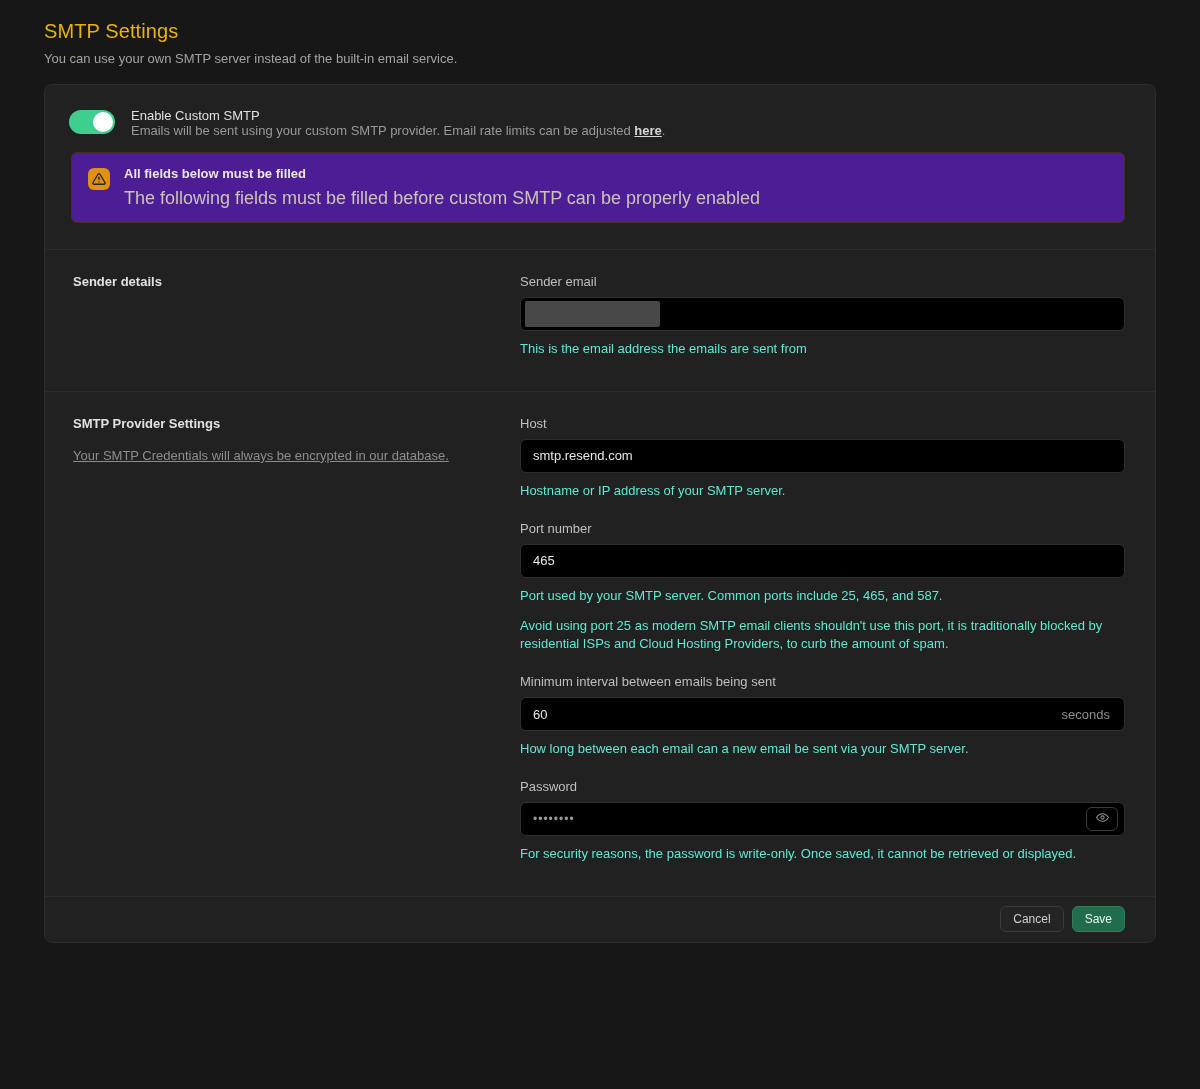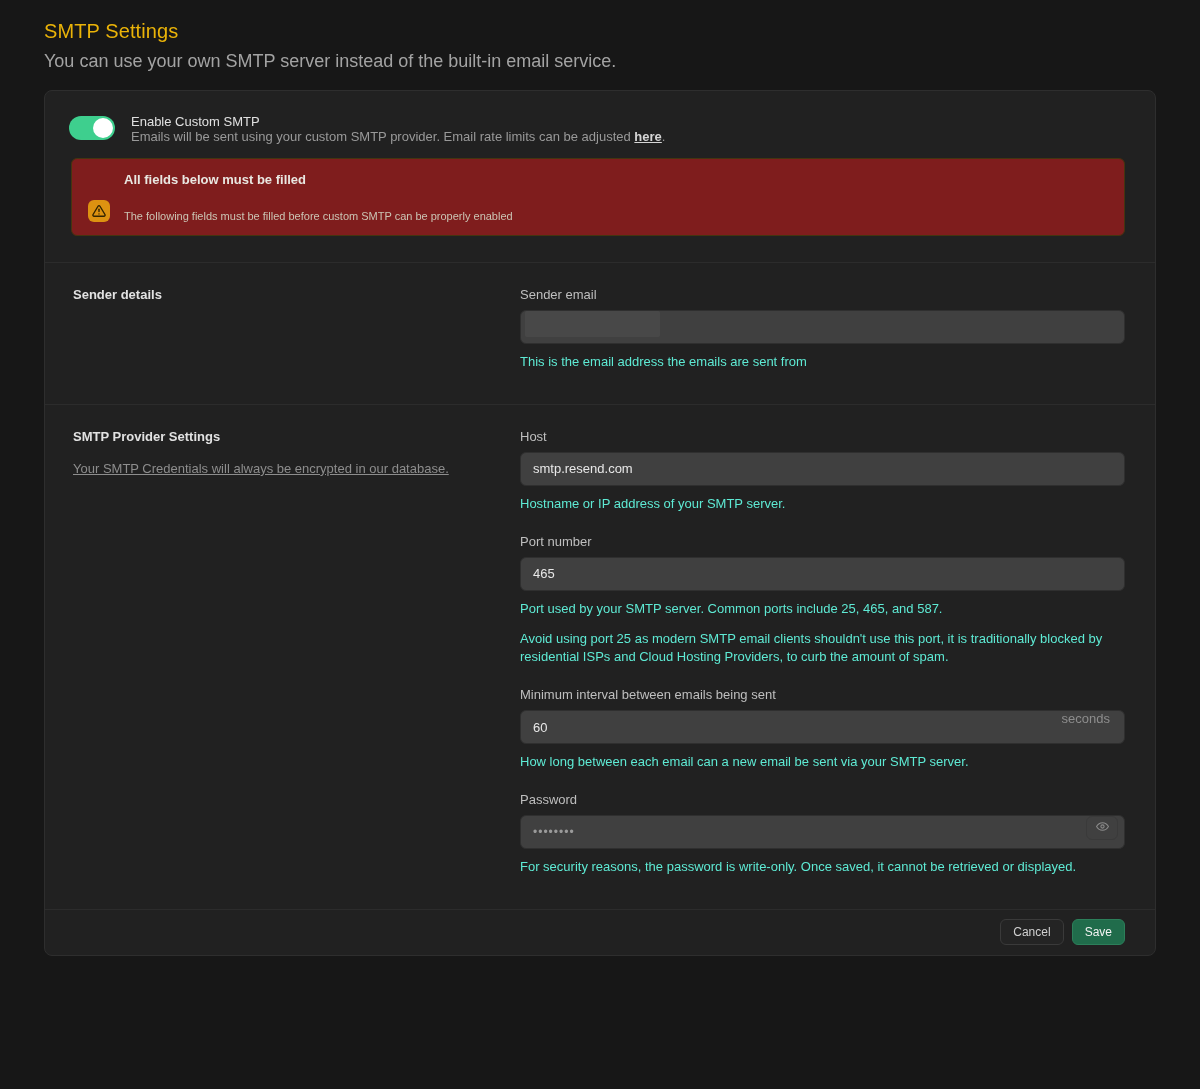--- a/index.html
+++ b/index.html
@@ -5,21 +5,21 @@
   * { box-sizing: border-box; margin: 0; padding: 0; }
   html, body { width: 1200px; background: #171717; }
   body {
     font-family: "Liberation Sans", sans-serif;
     color: #ededed;
     -webkit-font-smoothing: antialiased;
   }
   .page { width: 1200px; min-height: 1089px; padding: 20px 44px 24px 44px; }
 
   .page-header h1 { font-size: 20px; font-weight: 400; color: #eab308; letter-spacing: .1px; }
-  .page-header p { font-size: 18px; color: #a3a3a3; margin-top: 8px; }
+  .page-header p { font-size: 13px; color: #a3a3a3; margin-top: 8px; }
 
   .card {
     margin-top: 18px;
     background: #212121;
     border: 1px solid #2e2e2e;
     border-radius: 8px;
     overflow: hidden;
   }
 
   
@@ -33,48 +33,48 @@
     border-radius: 50%; background: #ffffff;
   }
   .toggle-text { margin-left: 16px; }
   .toggle-text .t-label { font-size: 13px; color: #e0e0e0; }
   .toggle-text .t-desc { font-size: 13px; color: #999999; }
   .toggle-text .t-desc a { color: #d6d6d6; font-weight: 700; text-decoration: underline; cursor: pointer; }
 
   
   .banner {
     margin: 14px 30px 0 26px;
-    background: #7f1d1d;
+    background: #4c1d95;
     border: 1px solid #453410;
     border-radius: 6px;
     padding: 13px 16px;
-    display: flex; align-items: flex-end; gap: 14px;
+    display: flex; align-items: flex-start; gap: 14px;
   }
   .warn-icon {
     width: 22px; height: 22px; border-radius: 6px; background: #dd9211;
     display: flex; align-items: center; justify-content: center; flex: 0 0 auto;
     margin-top: 2px;
   }
   .banner-title { font-size: 13px; font-weight: 700; color: #e9e7e1; }
-  .banner-desc { font-size: 11px; color: #cbc4b4; margin-top: 23px; }
+  .banner-desc { font-size: 18px; color: #cbc4b4; margin-top: 7px; }
   .toggle-section-wrap { padding-bottom: 26px; }
 
   .divider { height: 1px; background: #2c2c2c; }
 
   
   .row { display: grid; grid-template-columns: 447px 1fr; padding: 24px 30px 32px 28px; }
   .col-left h2 { font-size: 13px; font-weight: 600; color: #e2e2e2; }
   .col-left .section-desc { font-size: 13px; color: #8d8d8d; margin-top: 17px; text-decoration: underline; }
 
   .field-group { margin-bottom: 20px; }
   .field-group:last-child { margin-bottom: 0; }
   .field-label { font-size: 13px; color: #bfbfbf; margin-bottom: 8px; }
   .input-box {
-    display: flex; 
-    height: 34px; background: #404040;
+    display: flex; align-items: center;
+    height: 34px; background: #000000;
     border: 1px solid #2f2f2f; border-radius: 6px;
     padding: 0 6px 0 0; overflow: hidden;
   }
   .input-box input {
     flex: 1; height: 100%; background: transparent; border: none; outline: none;
     color: #e8e8e8; font-size: 13px; font-family: "Liberation Sans", sans-serif;
     padding: 0 12px;
   }
   .input-box .suffix { font-size: 13px; color: #8d8d8d; padding-right: 8px; }
   .redacted { width: 135px; height: 26px; margin: 0 0 0 4px; background: #484848; border-radius: 2px; }

